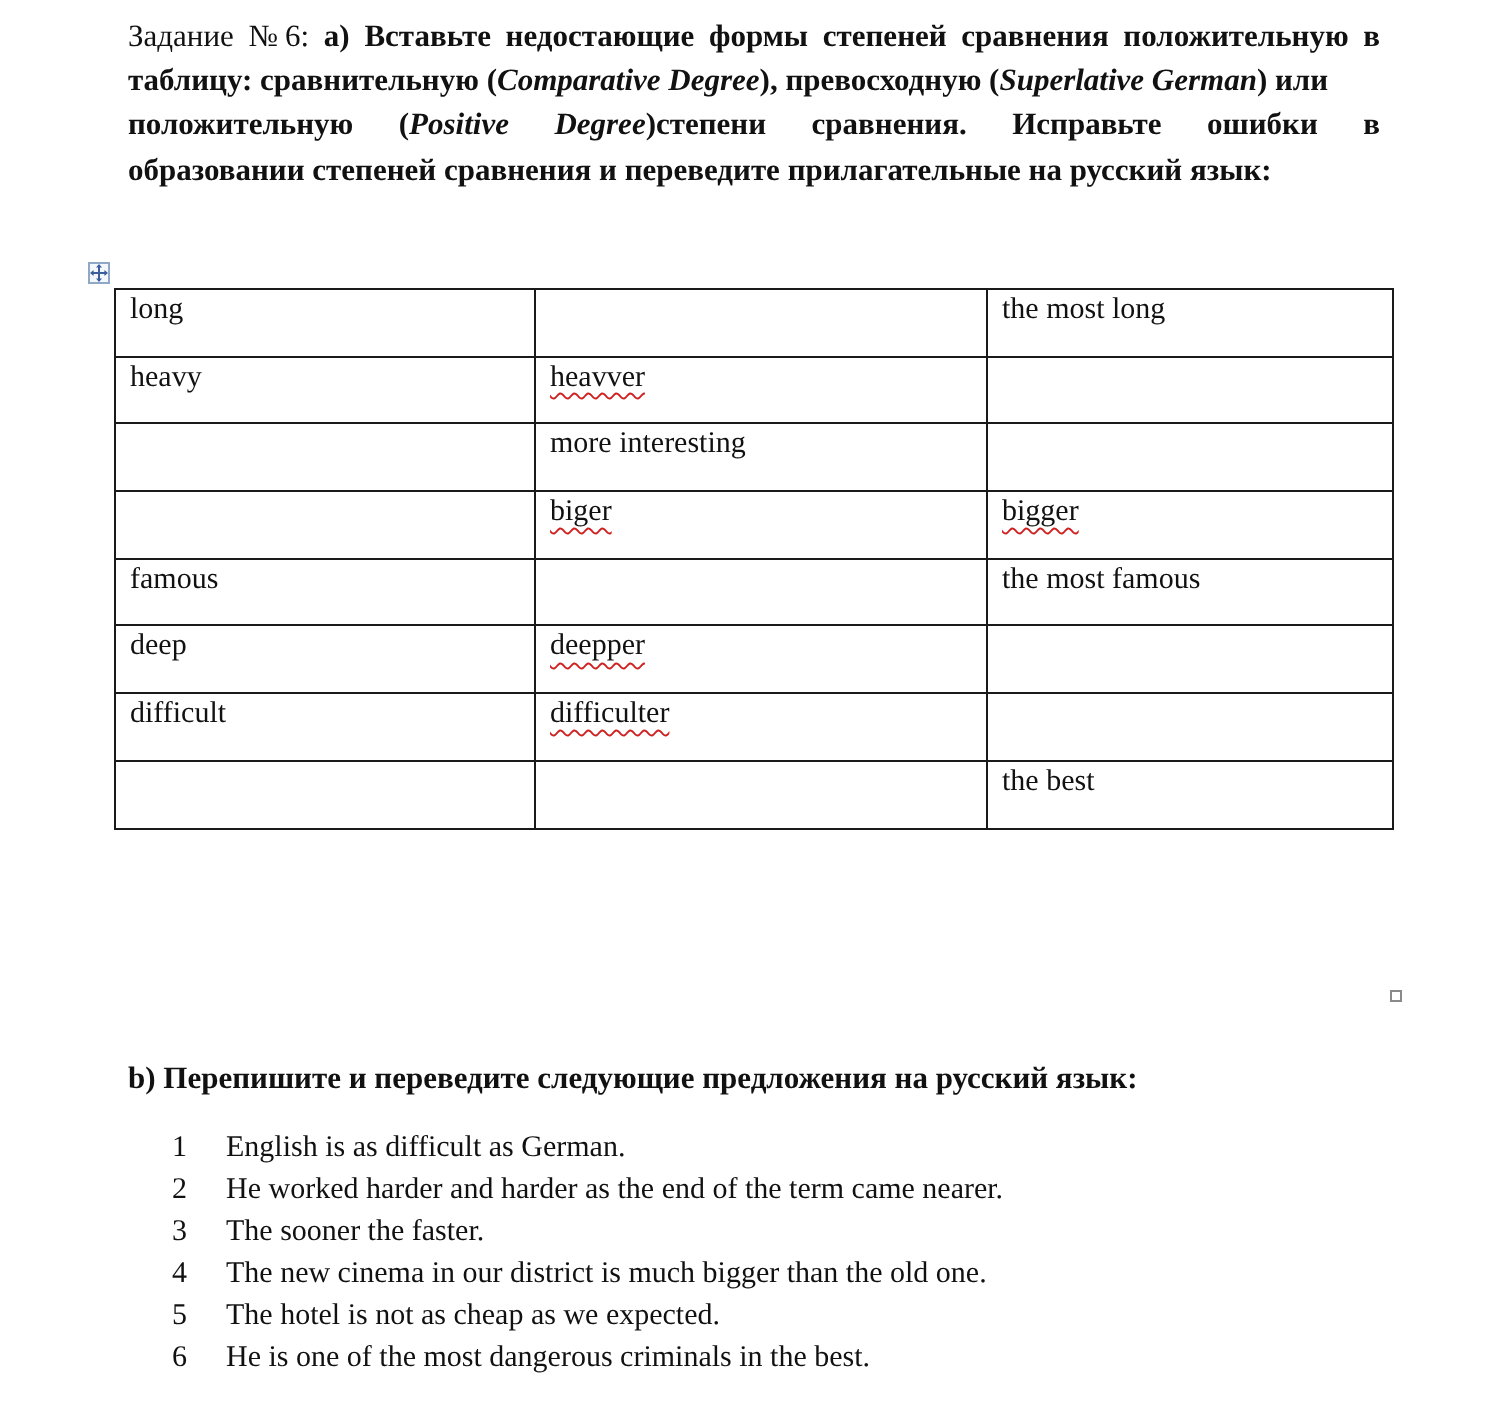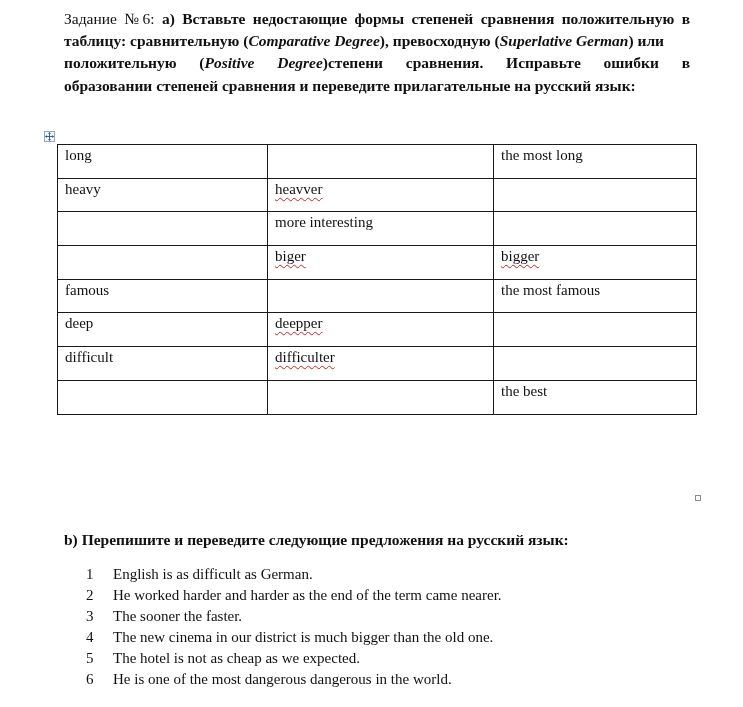--- a/index.html
+++ b/index.html
@@ -193,15 +193,15 @@
   <li>
       <span class="num">4</span>
       <span>The new cinema in our district is much bigger than the old one.</span>
     </li>
   <li>
       <span class="num">5</span>
       <span>The hotel is not as cheap as we expected.</span>
     </li>
   <li>
       <span class="num">6</span>
-      <span>He is one of the most dangerous dangerous in the world.</span>
+      <span>He is one of the most dangerous criminals in the best.</span>
     </li>
 </ol>
 
 </body></html>

